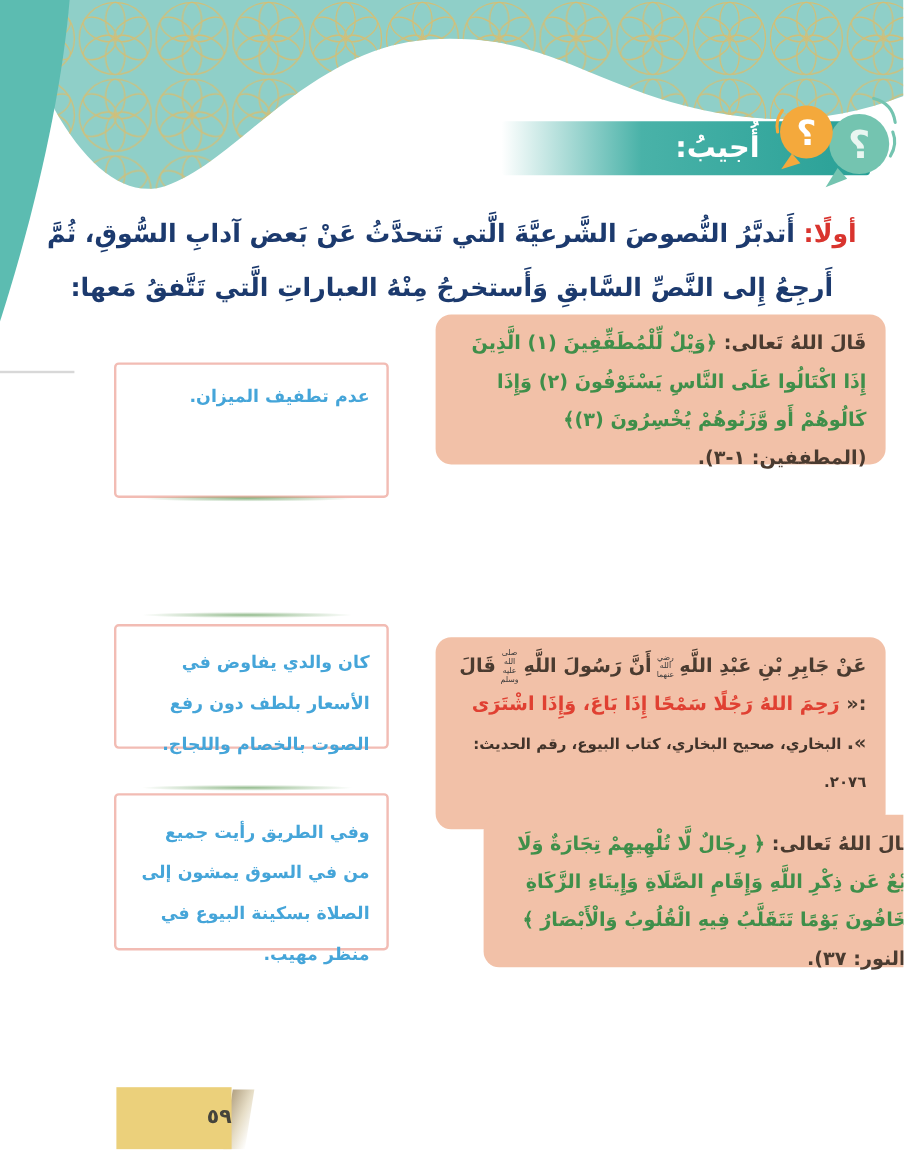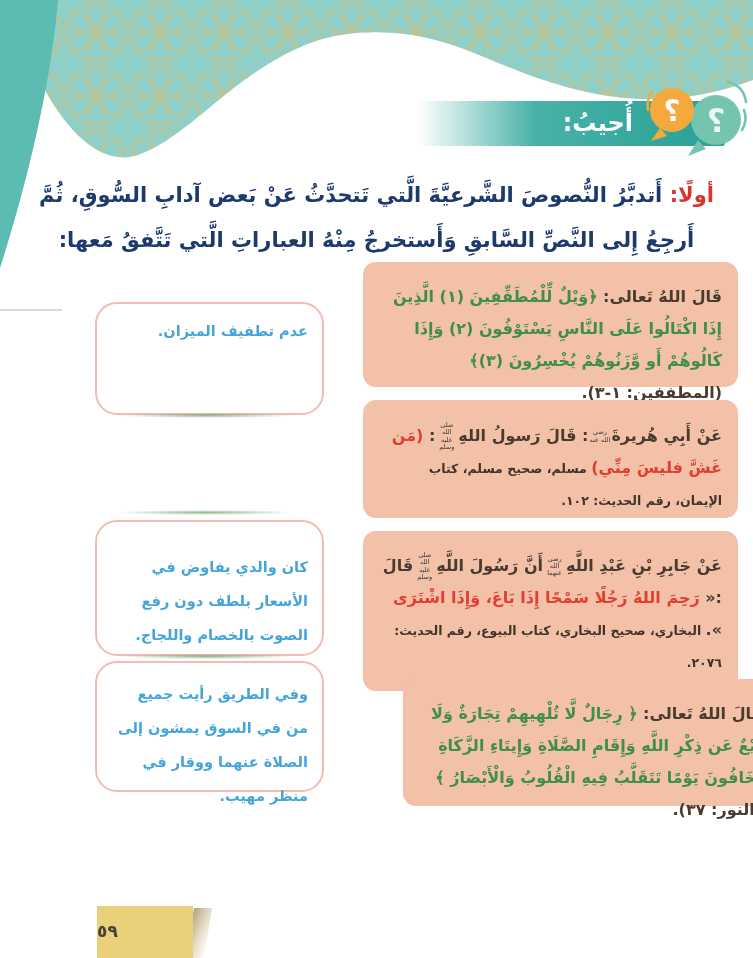--- a/index.html
+++ b/index.html
@@ -27,64 +27,64 @@
     position:absolute;top:152px;right:24px;left:24px;
     direction:rtl;text-align:center;
     font-size:21px;font-weight:bold;color:#1c3a6e;line-height:2.15;
   }
   .instruction .prefix{color:#d9342e;}
   
   .src-box{
     position:absolute;left:363px;width:375px;
     background:#f2c1a8;border-radius:13px;
     direction:rtl;text-align:right;
-    padding:19px 16px;box-sizing:border-box;
+    padding:8px 16px;box-sizing:border-box;
     color:#4a3b30;font-weight:bold;font-size:16px;line-height:2.0;
   }
   .src-0{top:262px;height:125px;}
   .src-1{top:400px;height:118px;padding-top:20px;}
   .src-2{top:531px;height:160px;}
   .src-3{top:679px;height:127px;margin-left:40px;}
   .quran{color:#3f8f4a;}
   .hadith{color:#e04032;}
   .src-cite{font-size:12.5px;font-weight:bold;color:#41332a;}
   .honorific{
     display:inline-block;width:21px;font-size:6.5px;line-height:1.1;
     text-align:center;vertical-align:middle;color:#3a3a3a;margin:0 1px;
     font-weight:normal;
   }
   
   .ans-box{
     position:absolute;left:95px;width:229px;
-    background:#fff;border:2px solid #f2bcb4;border-radius:22px;
+    background:#fff;border:2px solid #f2bcb4;border-radius:4px;
     direction:rtl;text-align:right;
     padding:10px 14px;box-sizing:border-box;
     color:#45a5d9;font-weight:bold;font-size:14.5px;line-height:2.35;
   }
   .ans-0{top:302px;height:113px;}
   .ans-1{top:417px;height:92px;}
-  .ans-2{top:520px;height:136px;padding-top:28px;}
+  .ans-2{top:520px;height:104px;padding-top:14px;}
   .ans-3{top:661px;height:131px;padding-top:14px;}
   .ans-divider{
     position:absolute;left:118px;width:176px;height:5px;
     background:radial-gradient(closest-side, rgba(72,140,62,.6), rgba(72,140,62,0));
   }
   .div-0{top:413px;}
   .div-1{top:510px;}
   .div-2{top:654px;}
   
   .margin-line{position:absolute;left:0;top:309px;width:62px;height:2px;background:#d8d8d8;}
   .tab-fold{
     position:absolute;left:190px;top:908px;width:18px;height:50px;
     background:linear-gradient(105deg,#b3a283 0%,#e6ddc6 55%, rgba(255,255,255,0) 100%);
     transform:skewX(-9deg);
   }
   .page-tab{
     position:absolute;left:97px;top:906px;width:96px;height:52px;
-    background:#ebd07b;text-align:left;line-height:50px;
+    background:#ebd07b;text-align:right;line-height:50px;
     color:#45443c;font-size:17px;font-weight:bold;
   }
 </style>
 </head>
 <body>
 
 <div class="page">
 
   <svg class="header-svg" width="753" height="280" viewBox="0 0 753 280">
     <defs>
@@ -133,29 +133,28 @@
       <circle cx="32" cy="34" r="22" fill="#f4a93c"></circle>
       <path d="M20 52 l-9 13 l16 -5 z" fill="#f4a93c"></path>
       <text x="32" y="45" text-anchor="middle" font-size="29" font-weight="bold" fill="#ffffff" font-family="DejaVu Sans, sans-serif">؟</text>
     </g>
   </svg>
 
   <p class="instruction"><span class="prefix">أولًا:</span> <span>أَتدبَّرُ النُّصوصَ الشَّرعيَّةَ الَّتي تَتحدَّثُ عَنْ بَعض آدابِ السُّوقِ، ثُمَّ أَرجِعُ إِلى النَّصِّ السَّابقِ وَأَستخرجُ مِنْهُ العباراتِ الَّتي تَتَّفقُ مَعها:</span></p>
 
   <div class="src-box src-0"><span>قَالَ اللهُ تَعالى: </span><span class="quran">﴿وَيْلٌ لِّلْمُطَفِّفِينَ (١) الَّذِينَ إِذَا اكْتَالُوا عَلَى النَّاسِ يَسْتَوْفُونَ (٢) وَإِذَا كَالُوهُمْ أَو وَّزَنُوهُمْ يُخْسِرُونَ (٣)﴾</span><span> (المطففين: ١-٣).</span></div>
 
-  <div class="src-box src-1"><span>عَنْ أَبِي هُريرةَ</span><span class="honorific">رضي الله عنه</span><span>: قَالَ رَسولُ اللهِ</span><span class="honorific">صلى الله عليه وسلم</span><span>: </span><span class="hadith">(مَن غَشَّ فليسَ مِنِّي)</span><span class="src-cite"> مسلم، صحيح مسلم، كتاب الإيمان، رقم الحديث: ١٠٢.</span></div>
 
   <div class="src-box src-2"><span>عَنْ جَابِرِ بْنِ عَبْدِ اللَّهِ</span><span class="honorific">رضي الله عنهما</span><span>أَنَّ رَسُولَ اللَّهِ</span><span class="honorific">صلى الله عليه وسلم</span><span>قَالَ :« </span><span class="hadith">رَحِمَ اللهُ رَجُلًا سَمْحًا إِذَا بَاعَ، وَإِذَا اشْتَرَى</span><span> ».</span><span class="src-cite"> البخاري، صحيح البخاري، كتاب البيوع، رقم الحديث: ٢٠٧٦.</span></div>
 
   <div class="src-box src-3"><span>قَالَ اللهُ تَعالى: </span><span class="quran">﴿ رِجَالٌ لَّا تُلْهِيهِمْ تِجَارَةٌ وَلَا بَيْعٌ عَن ذِكْرِ اللَّهِ وَإِقَامِ الصَّلَاةِ وَإِيتَاءِ الزَّكَاةِ يَخَافُونَ يَوْمًا تَتَقَلَّبُ فِيهِ الْقُلُوبُ وَالْأَبْصَارُ ﴾</span><span> (النور: ٣٧).</span></div>
 
   <div class="ans-box ans-0"><span>عدم تطفيف الميزان.</span></div>
   <div class="ans-box ans-2"><span>كان والدي يفاوض في الأسعار بلطف دون رفع الصوت بالخصام واللجاج.</span></div>
-  <div class="ans-box ans-3"><span>وفي الطريق رأيت جميع من في السوق يمشون إلى الصلاة عنهما ووقار في منظر مهيب.</span></div>
+  <div class="ans-box ans-3"><span>وفي الطريق رأيت جميع من في السوق يمشون إلى الصلاة بسكينة البيوع في منظر مهيب.</span></div>
 
   <div class="ans-divider div-0"></div>
   <div class="ans-divider div-1"></div>
   <div class="ans-divider div-2"></div>
 
   <div class="tab-fold"></div>
   <div class="page-tab"><span>٥٩</span></div>
 
 </div>
 

